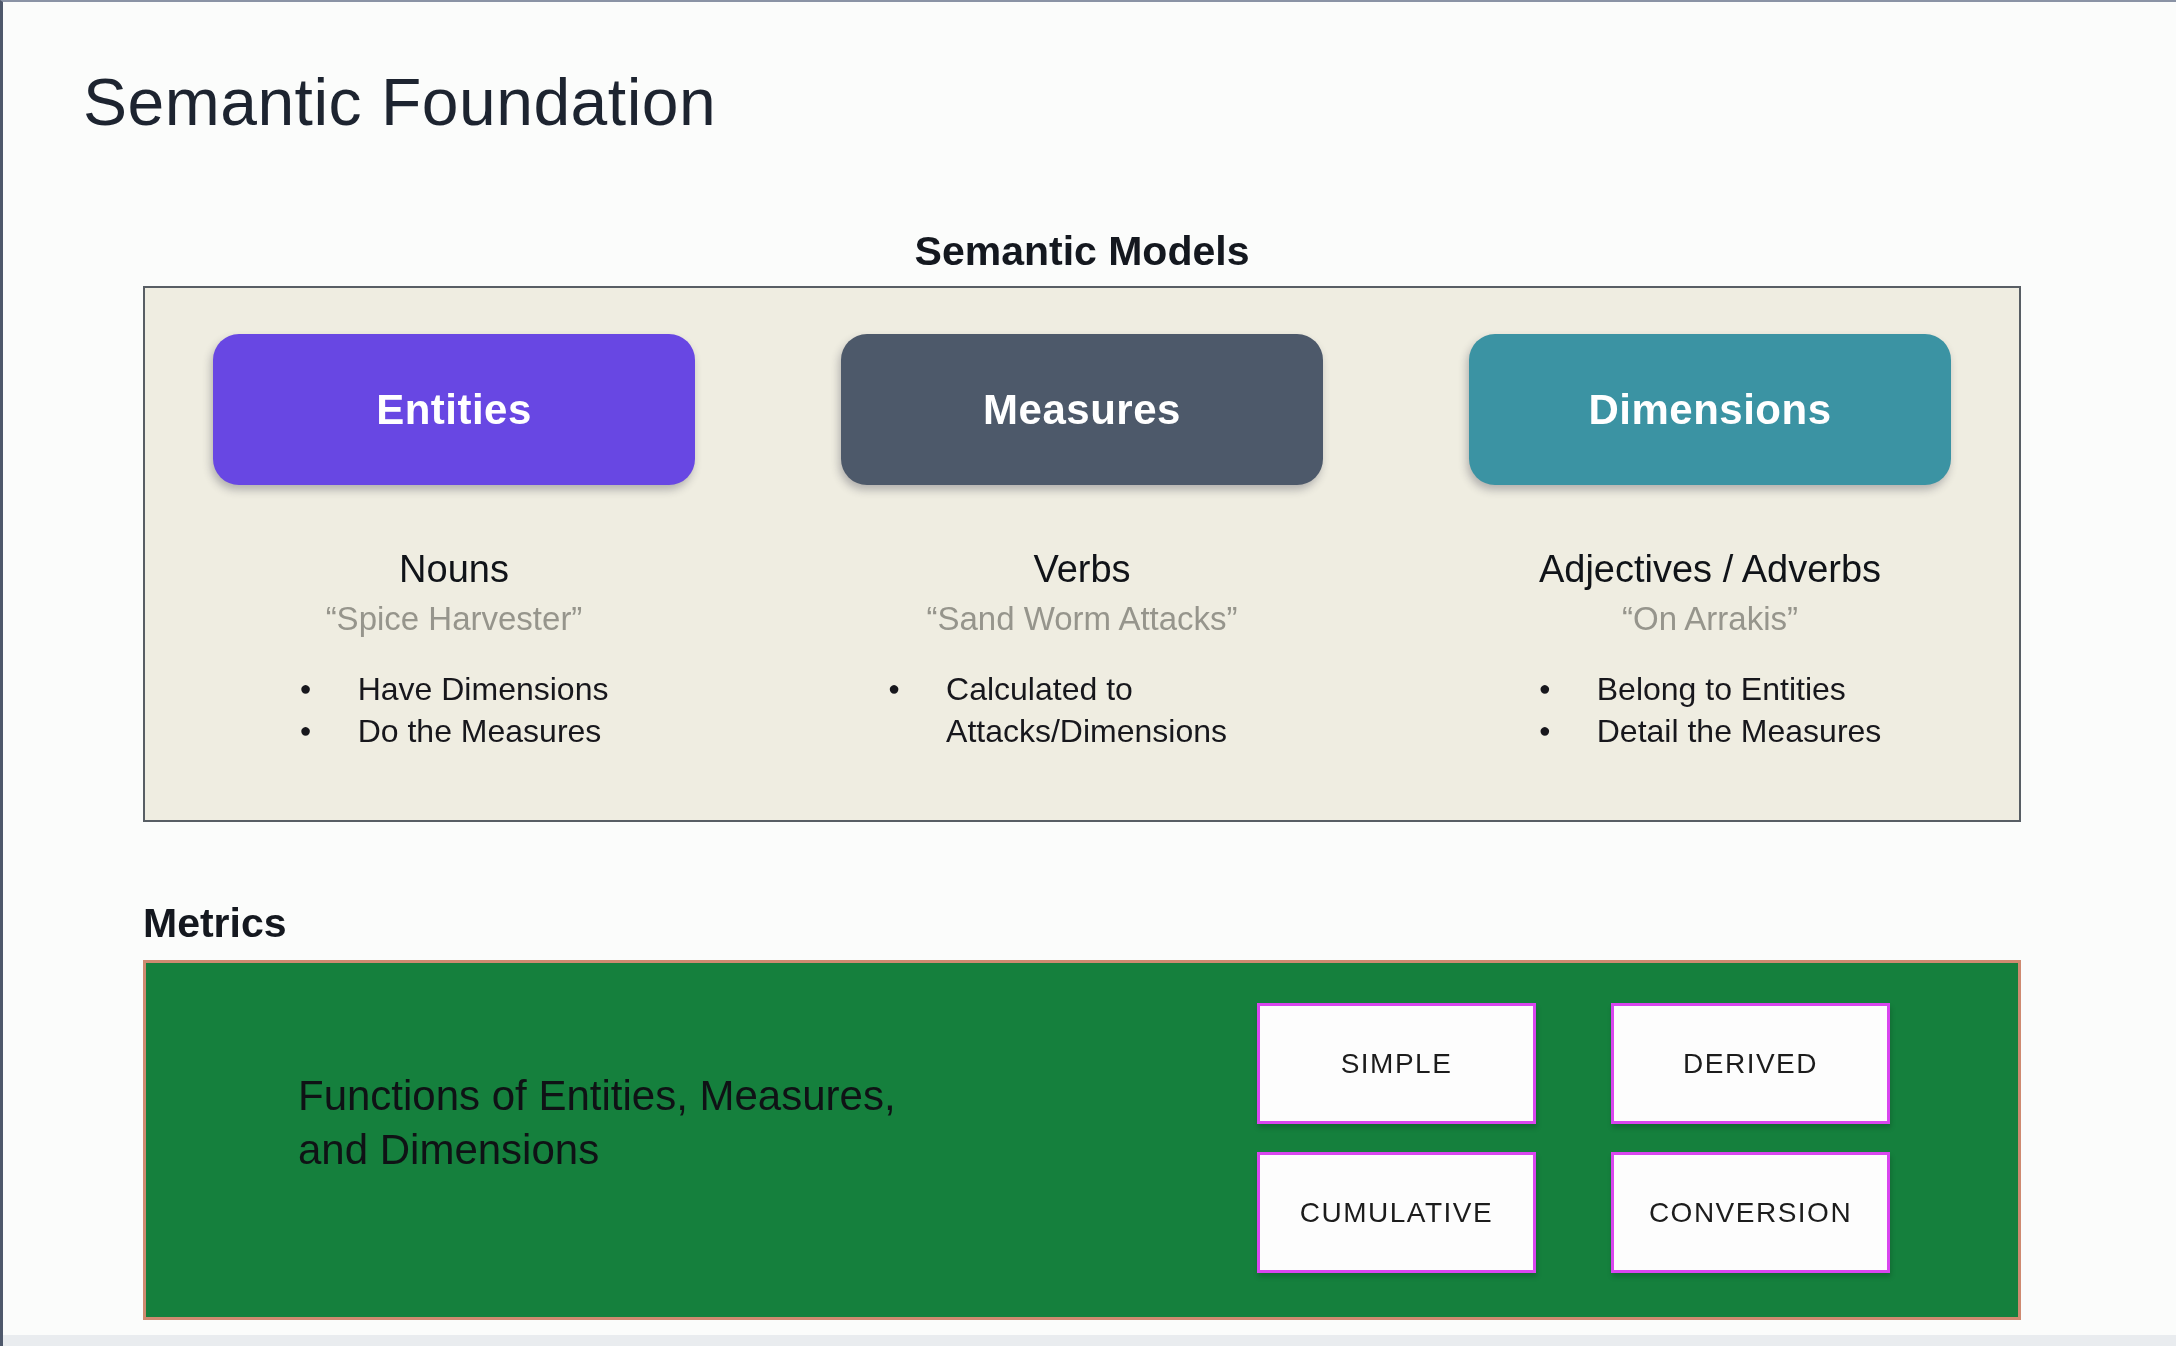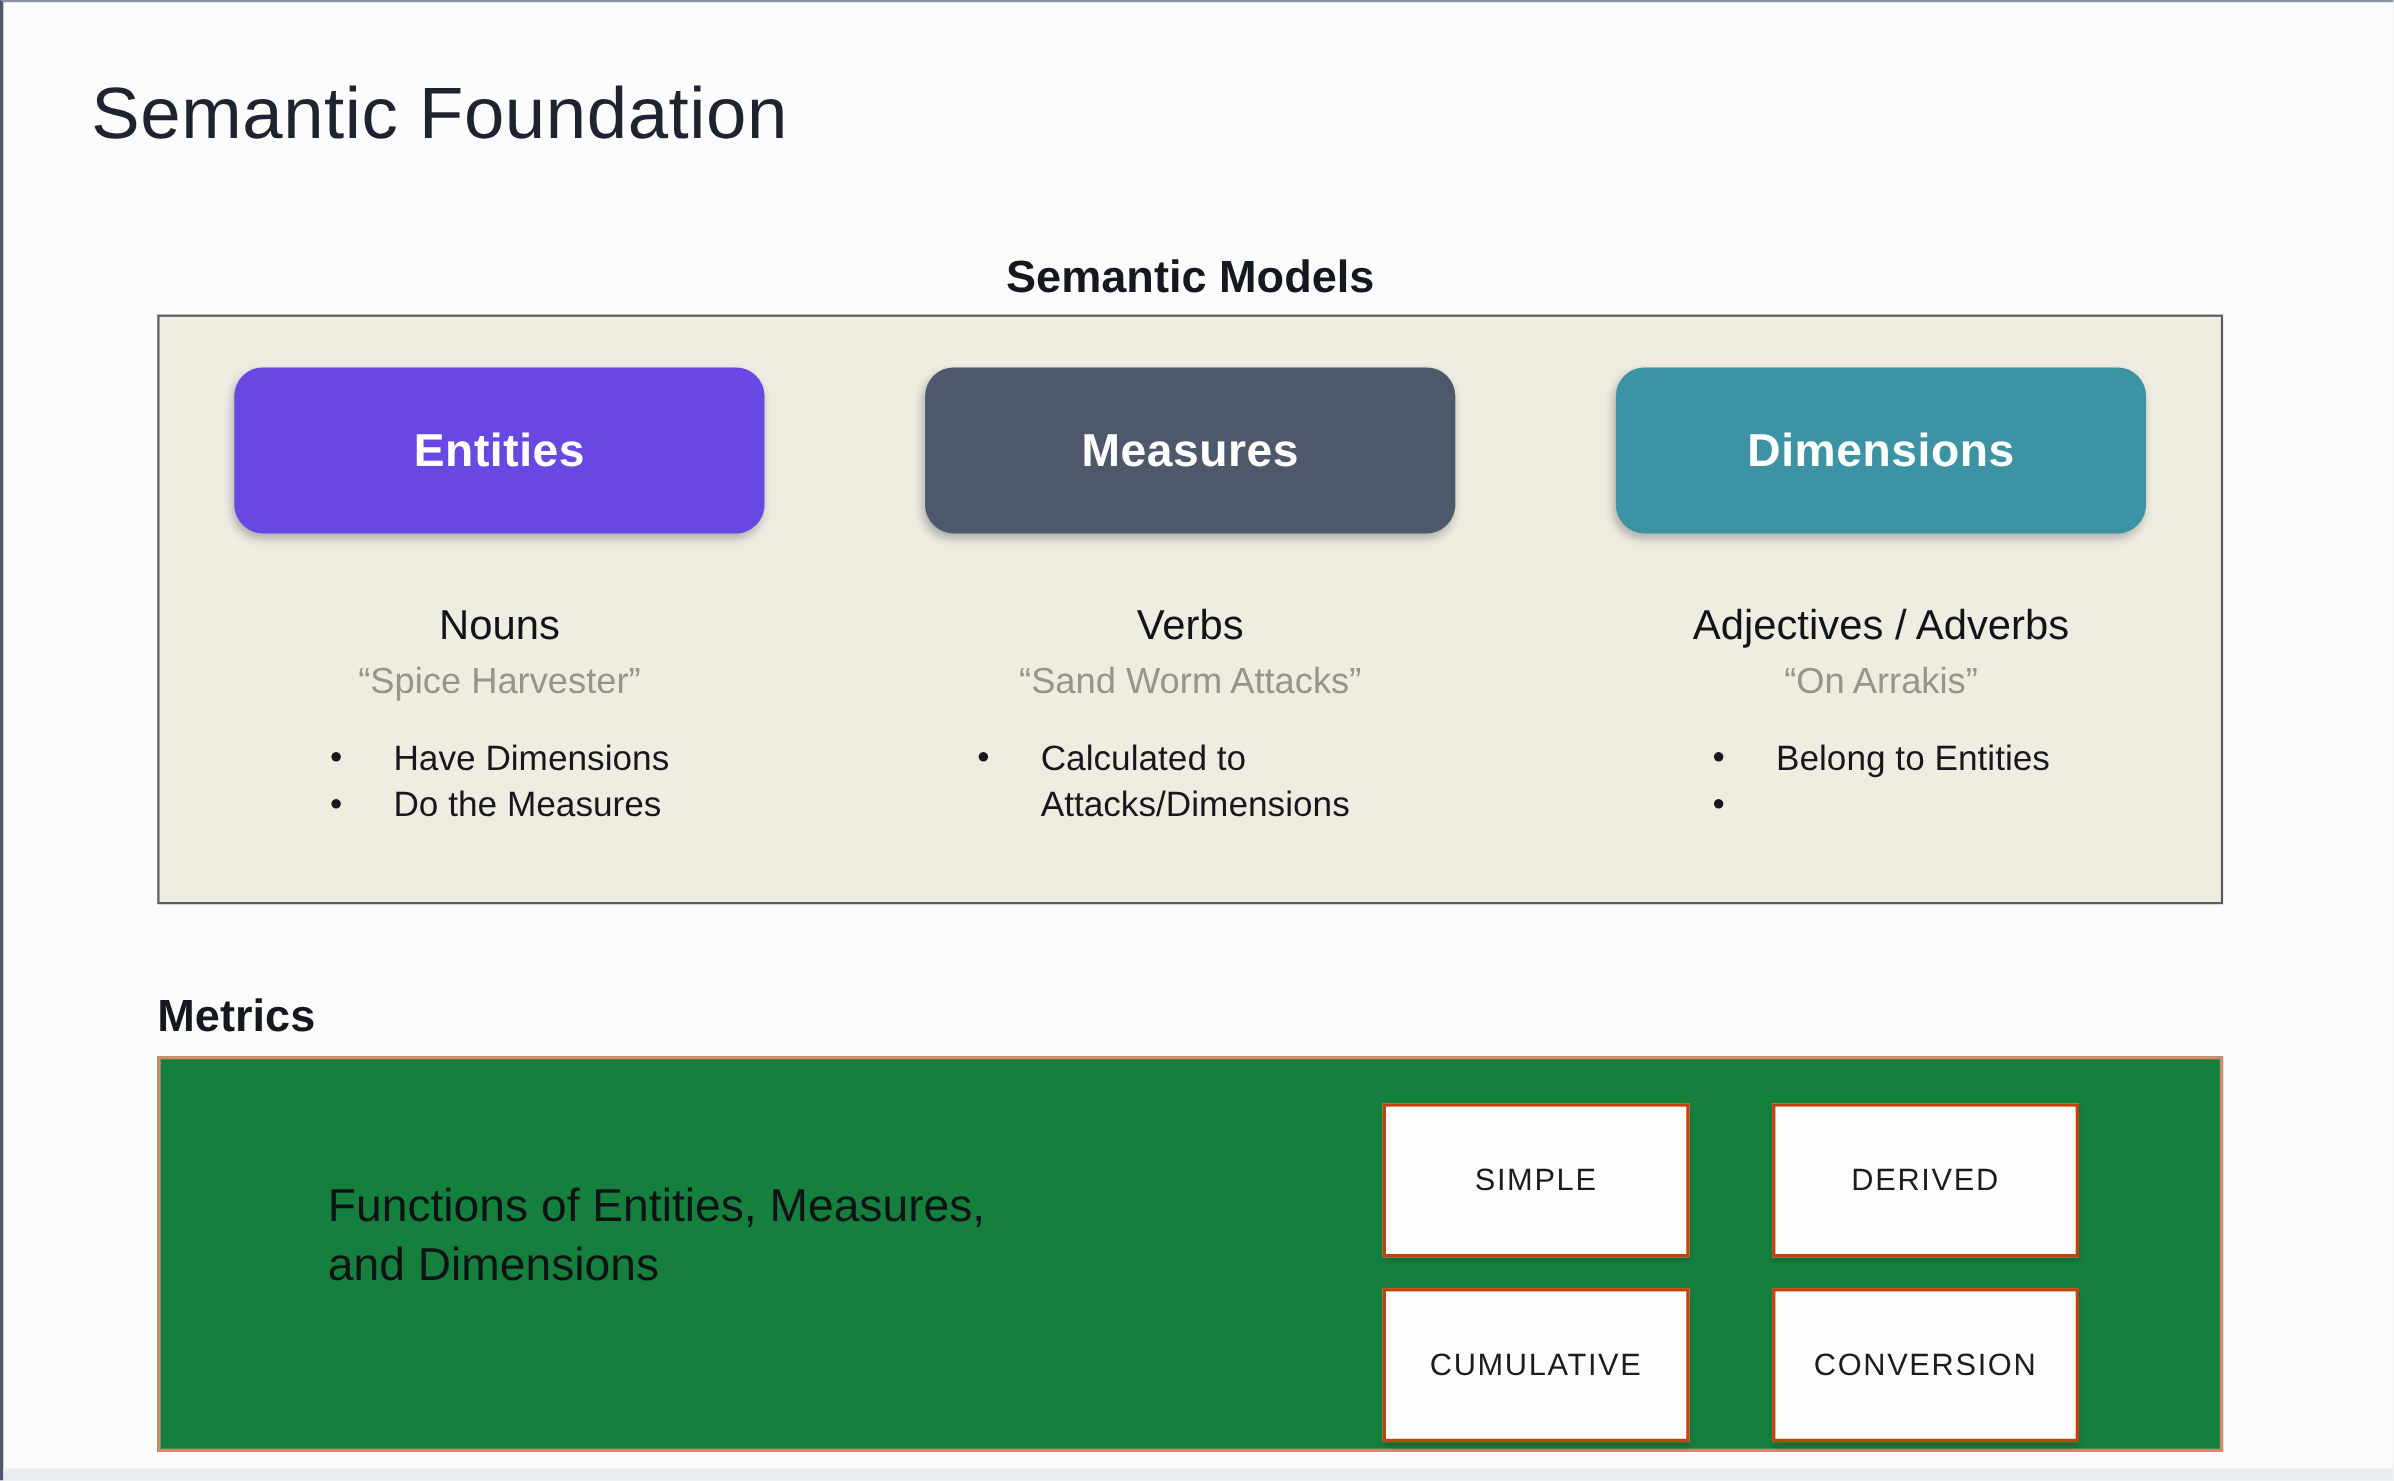--- a/index.html
+++ b/index.html
@@ -77,21 +77,21 @@
   }
   .metrics-desc {
     position: absolute; left: 152px; top: 106px;
     font-size: 42px; color: #0f1215; line-height: 1.28; white-space: pre-line;
   }
   .type-grid {
     position: absolute; left: 1072px; top: 40px;
     display: grid; grid-template-columns: 318px 318px; gap: 28px 36px;
   }
   .type-box {
-    height: 140px; background: #fdfdfd; border: 3px solid #c2410c;
+    height: 121px; background: #fdfdfd; border: 3px solid #d946ef;
     box-sizing: border-box; display: flex; align-items: center; justify-content: center;
     font-size: 28px; letter-spacing: 1.5px; color: #1c1c1c;
     box-shadow: 1px 4px 5px rgba(0, 0, 0, 0.18);
     margin-left: 39px;
   }
 </style>
 </head>
 <body>
 
 <div class="page">
@@ -140,20 +140,21 @@
       </div>
       <div class="role">Adjectives / Adverbs</div>
       <div class="example">“On Arrakis”</div>
       <div class="bullets">
         <div class="bullet-row">
           <span class="bullet-dot">●</span>
           <span class="bullet-text">Belong to Entities</span>
         </div>
         <div class="bullet-row">
           <span class="bullet-dot">●</span>
+          <span class="bullet-text">Detail the Measures</span>
         </div>
       </div>
     </div>
 
   </div>
 
   <div class="metrics-heading">Metrics</div>
 
   <div class="metrics-panel">
     <div class="metrics-desc">Functions of Entities, Measures,

